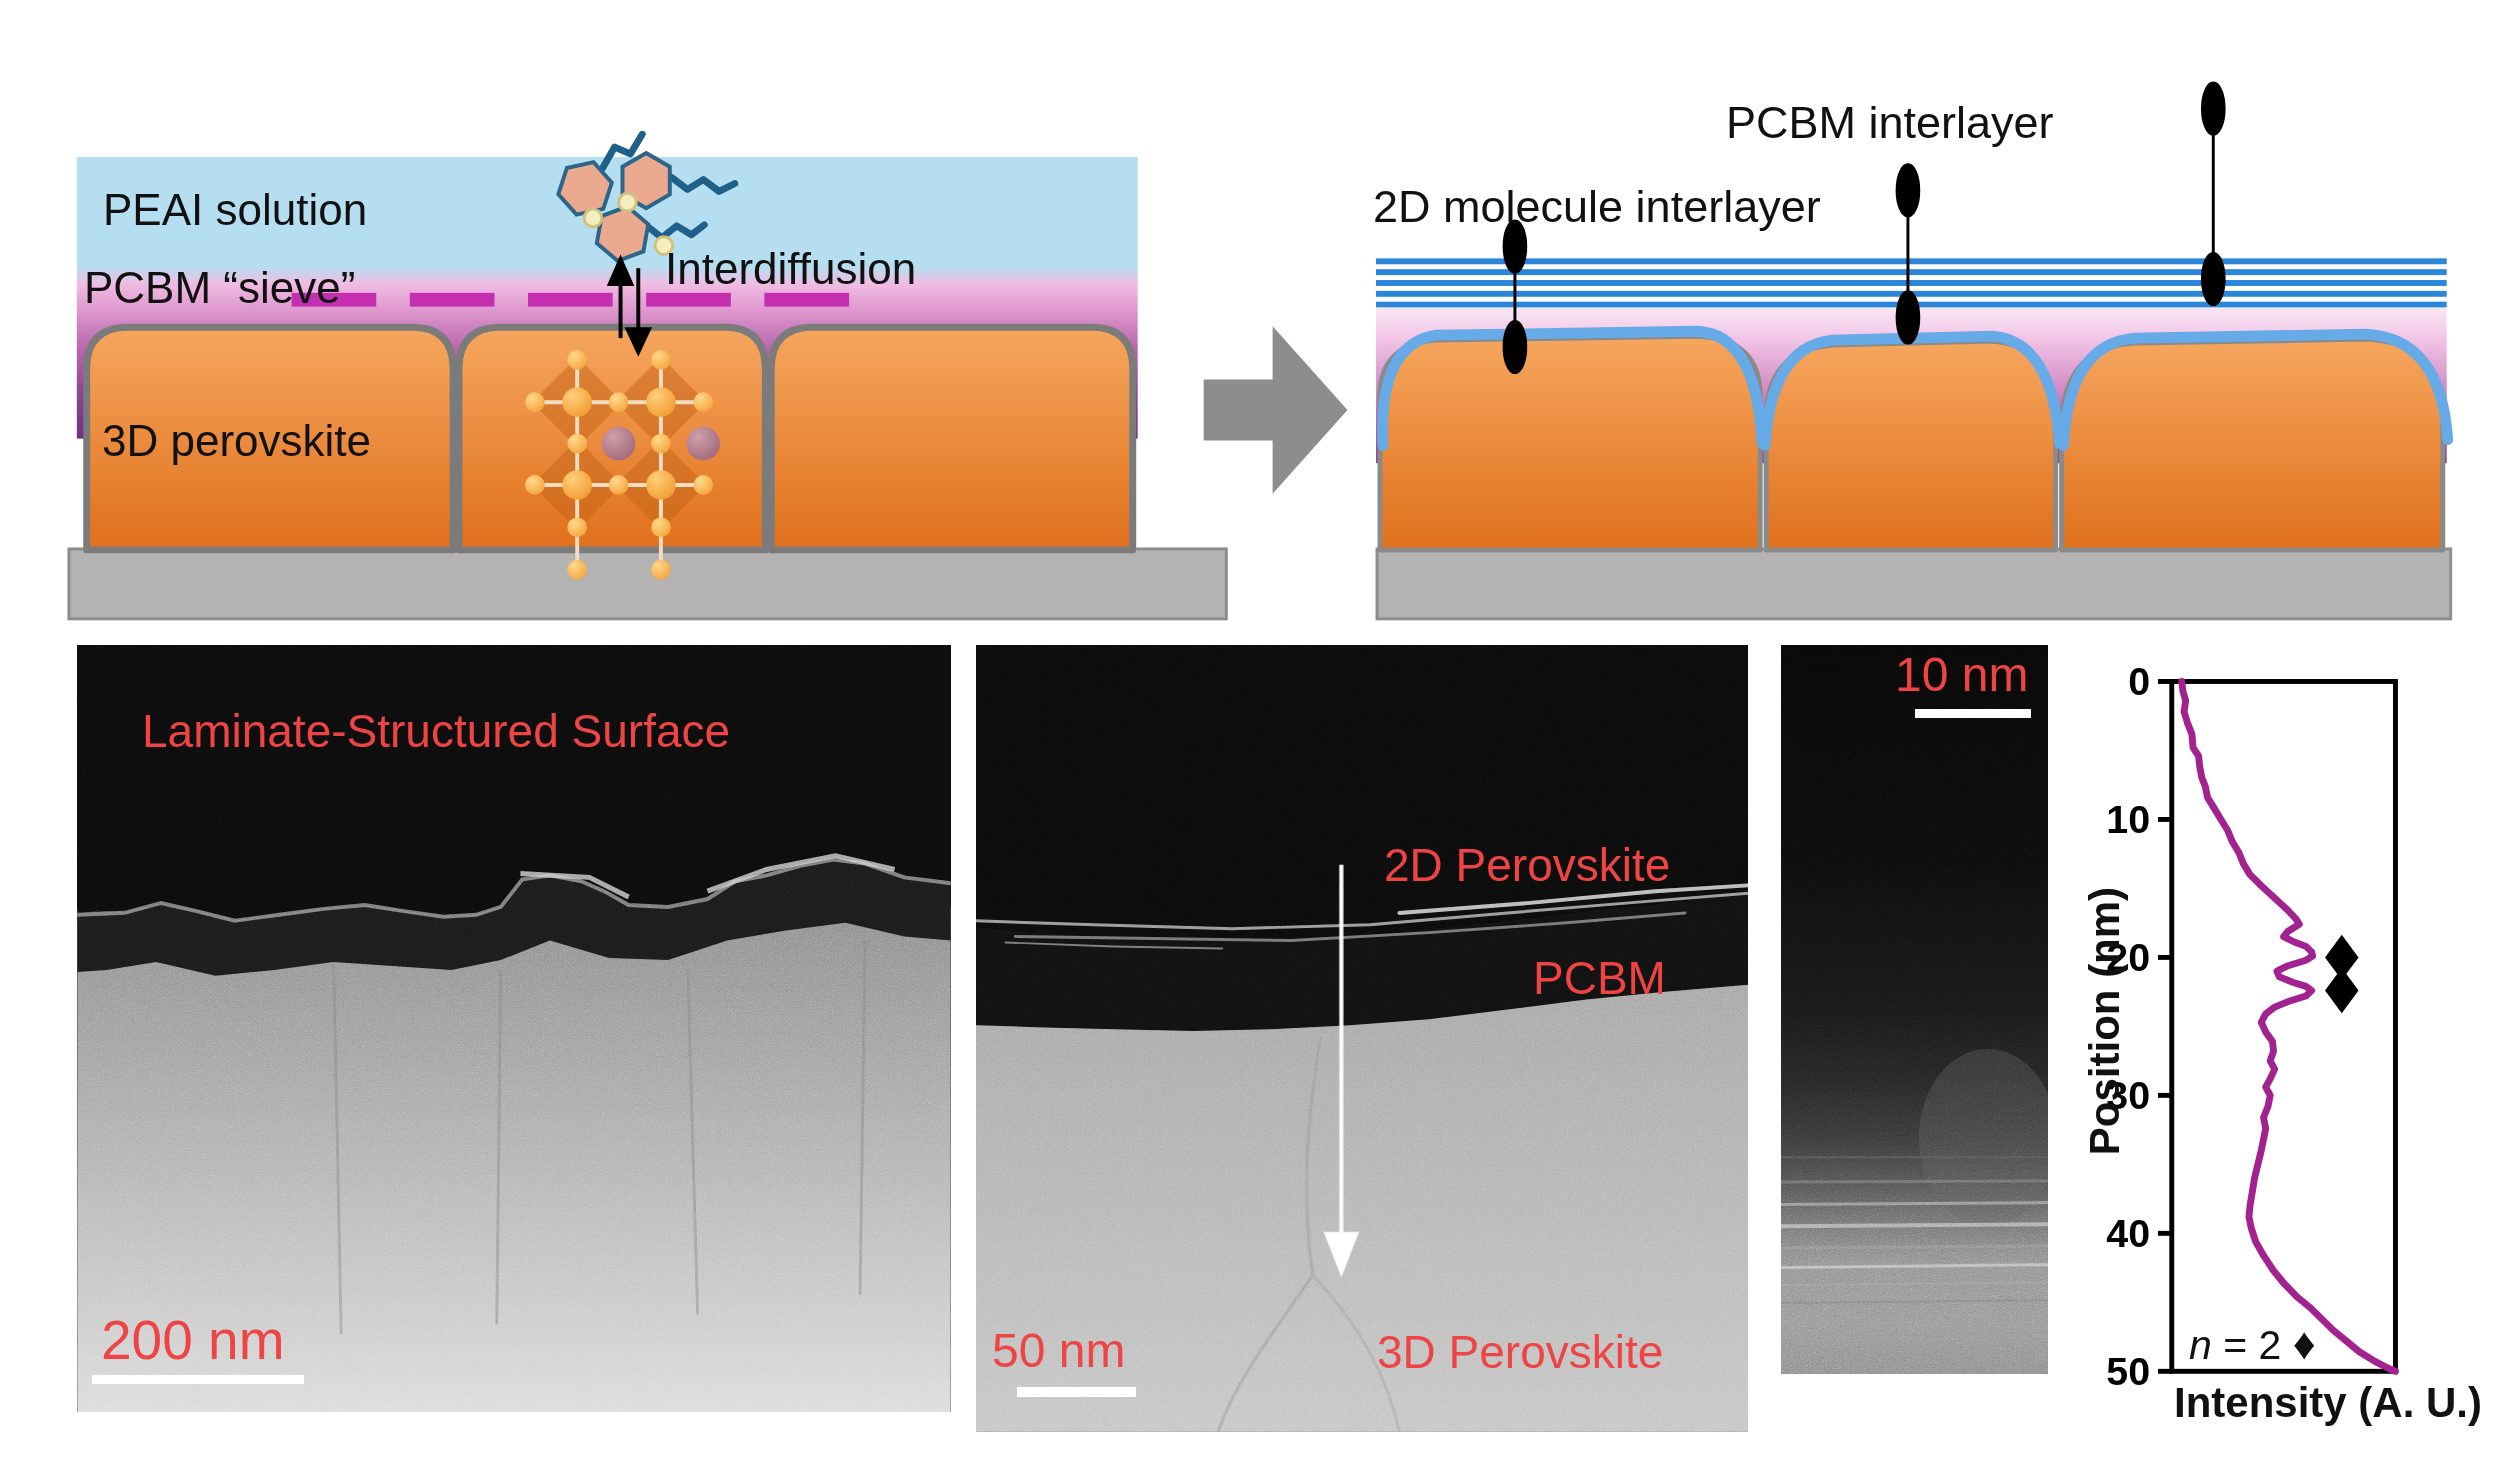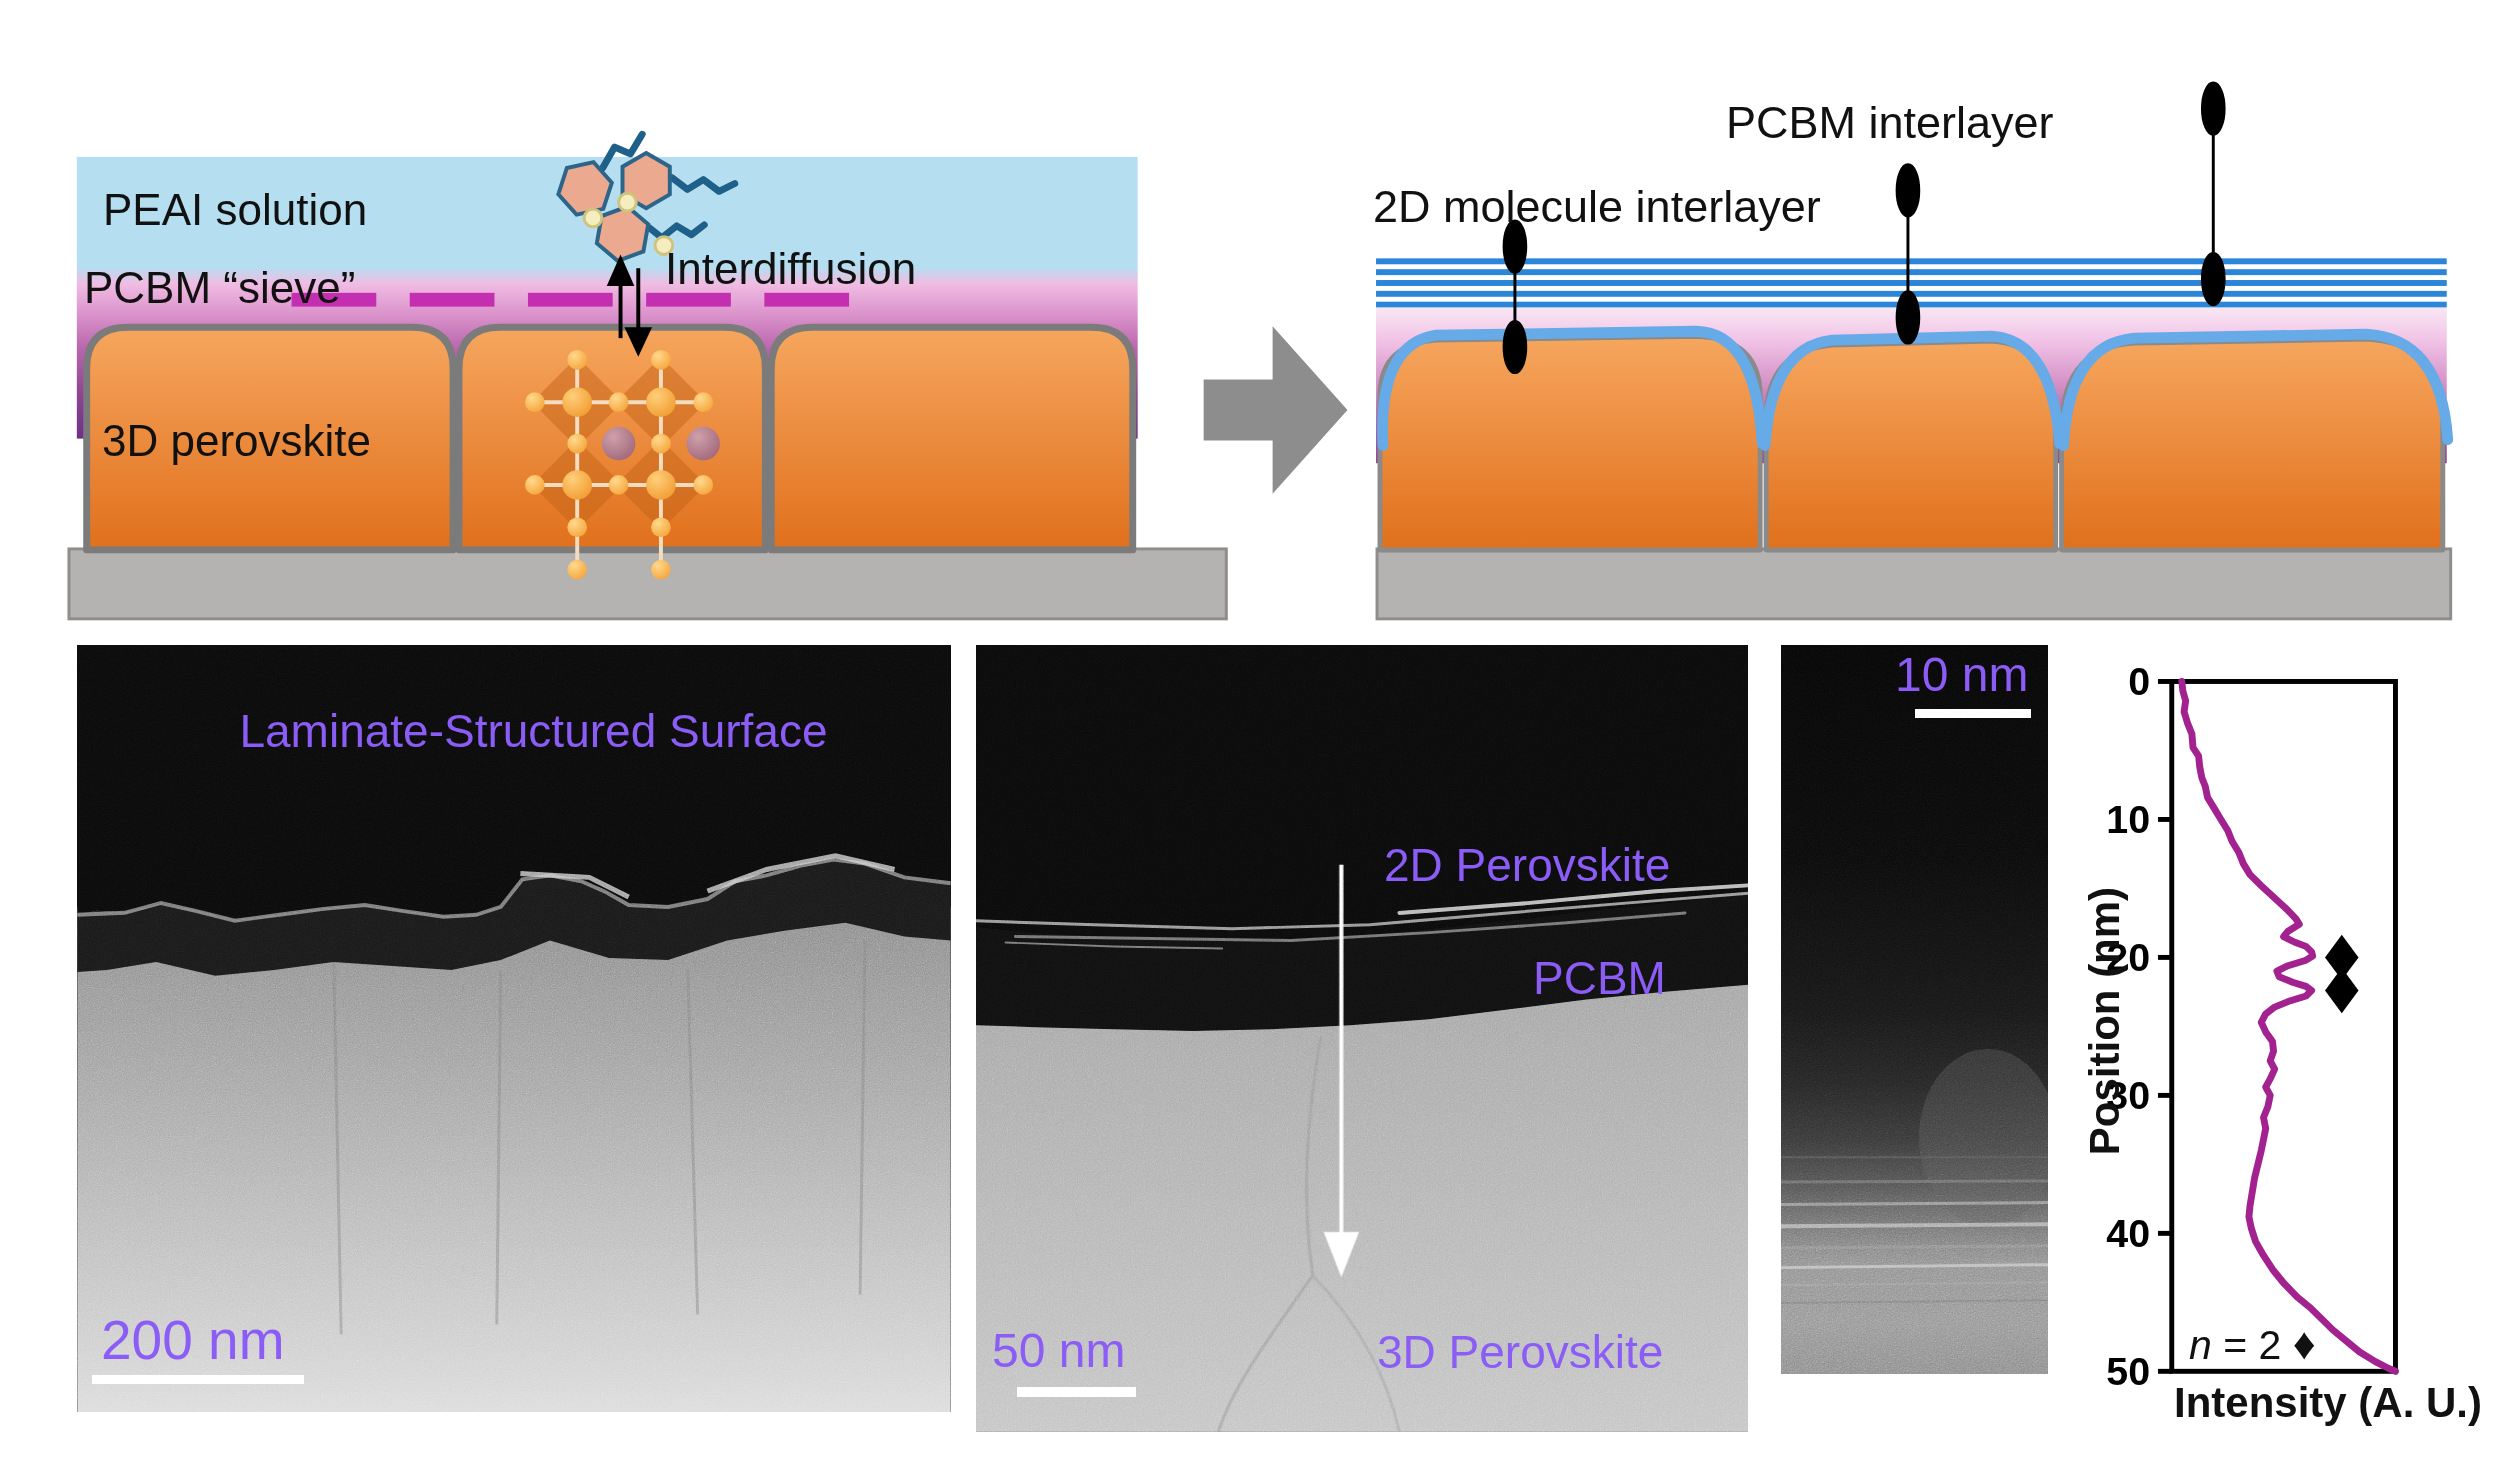--- a/index.html
+++ b/index.html
@@ -1,20 +1,20 @@
 <!DOCTYPE html>
 <html><head>
 <meta charset="utf-8">
 <style>
   html,body{margin:0;padding:0;background:#fff;}
   #page{position:relative;width:2495px;height:1483px;background:#fff;overflow:hidden;
         font-family:"Liberation Sans",sans-serif;color:#111;}
   .abs{position:absolute;}
   .lbl{position:absolute;white-space:nowrap;line-height:1.05;}
-  .white{color:#8b5cf6;}
+  .white{color:#ef4444;}
   .bar{position:absolute;background:#fff;}
   svg{display:block;}
   .tem{position:absolute;background:#000;}
   #tem1{left:77px;top:645px;width:874px;height:767px;}
   #tem2{left:976px;top:645px;width:772px;height:787px;}
   #tem3{left:1781px;top:645px;width:267px;height:729px;}
   #chart-svg{position:absolute;left:2088px;top:645px;}
   .rot90{transform:rotate(-90deg);transform-origin:center center;text-align:center;}
 </style>
 </head>
@@ -215,21 +215,21 @@
       <path d="M0,0 H887 V242 L840,236 L800,222 L768,218 L735,224 L700,234 L668,240 L640,258 L600,266 L560,264 L535,250 L512,240 L480,234 L452,238 L430,266 L405,274 L372,276 L330,270 L292,264 L250,268 L205,274 L160,280 L120,270 L85,262 L48,272 L20,270 L0,274 Z" fill="#060606"></path>
       <polyline points="0,274 48,272 85,262 120,270 160,280 205,274 250,268 292,264 330,270 372,276 405,274 430,266 452,238 480,234 512,240 535,250 560,264 600,266 640,258 668,240 700,234 735,224 768,218 800,222 840,236 887,242" fill="none" stroke="#a0a0a0" stroke-width="4" opacity="0.7"></polyline>
       <g stroke="#d0d0d0" stroke-width="5" opacity="0.75" fill="none">
         <path d="M640,250 L700,228 L770,214 L830,228"></path>
           <path d="M450,232 L520,236 L560,256"></path>
       </g>
       <rect width="887" height="779" filter="url(#nz1)" style="mix-blend-mode:overlay" opacity="0.55"></rect>
       <rect width="887" height="779" filter="url(#nz1)" style="mix-blend-mode:screen" opacity="0.07"></rect>
     </svg>
   </div>
-  <div class="lbl white" style="left:174px;top:707px;width:719px;text-align:center;font-size:46px">Laminate-Structured Surface</div>
+  <div class="lbl white" style="left:142px;top:707px;width:719px;font-size:46px">Laminate-Structured Surface</div>
   <div class="lbl white" style="left:101px;top:1312px;font-size:55px">200 nm</div>
   <div class="bar" style="left:92px;top:1375px;width:212px;height:8.9px"></div>
 
   <div id="tem2" class="tem">
     <svg width="772" height="787" viewBox="0 0 784 799">
       <defs>
         <linearGradient id="gGray2" x1="0" y1="0" x2="0" y2="1">
           <stop offset="0" stop-color="#9f9f9f"></stop>
             <stop offset="0.6" stop-color="#b4b4b4"></stop>
           <stop offset="1" stop-color="#c2c2c2"></stop>

